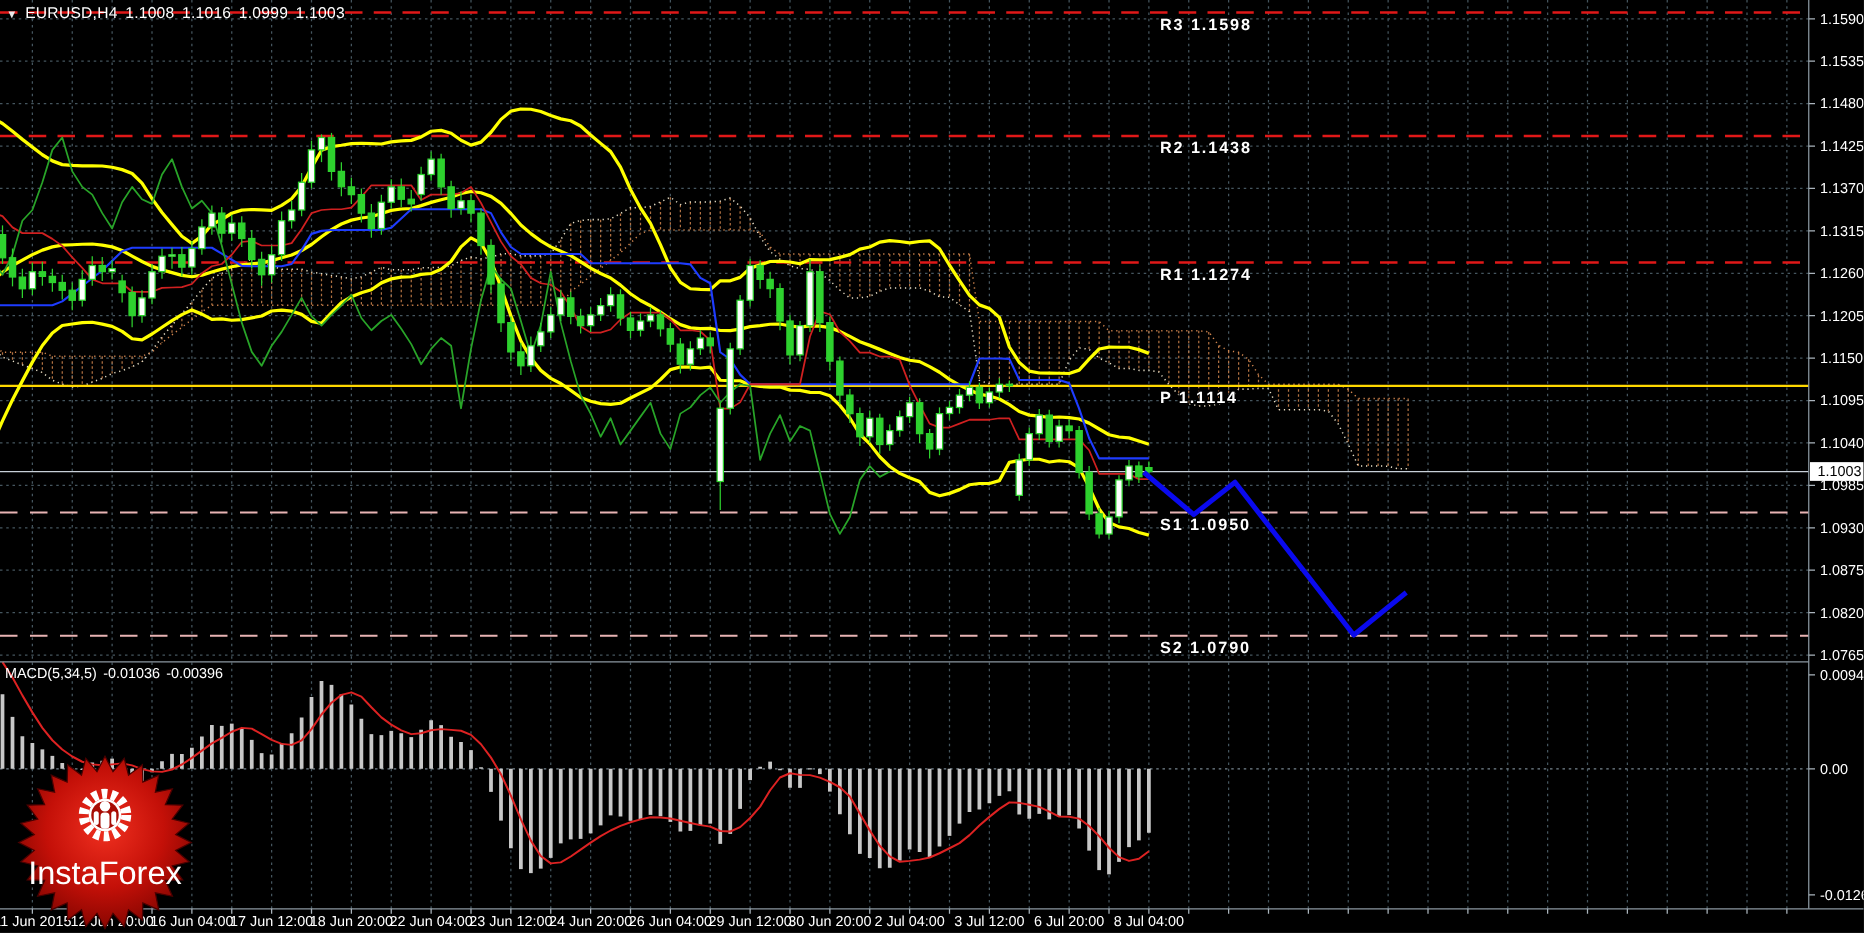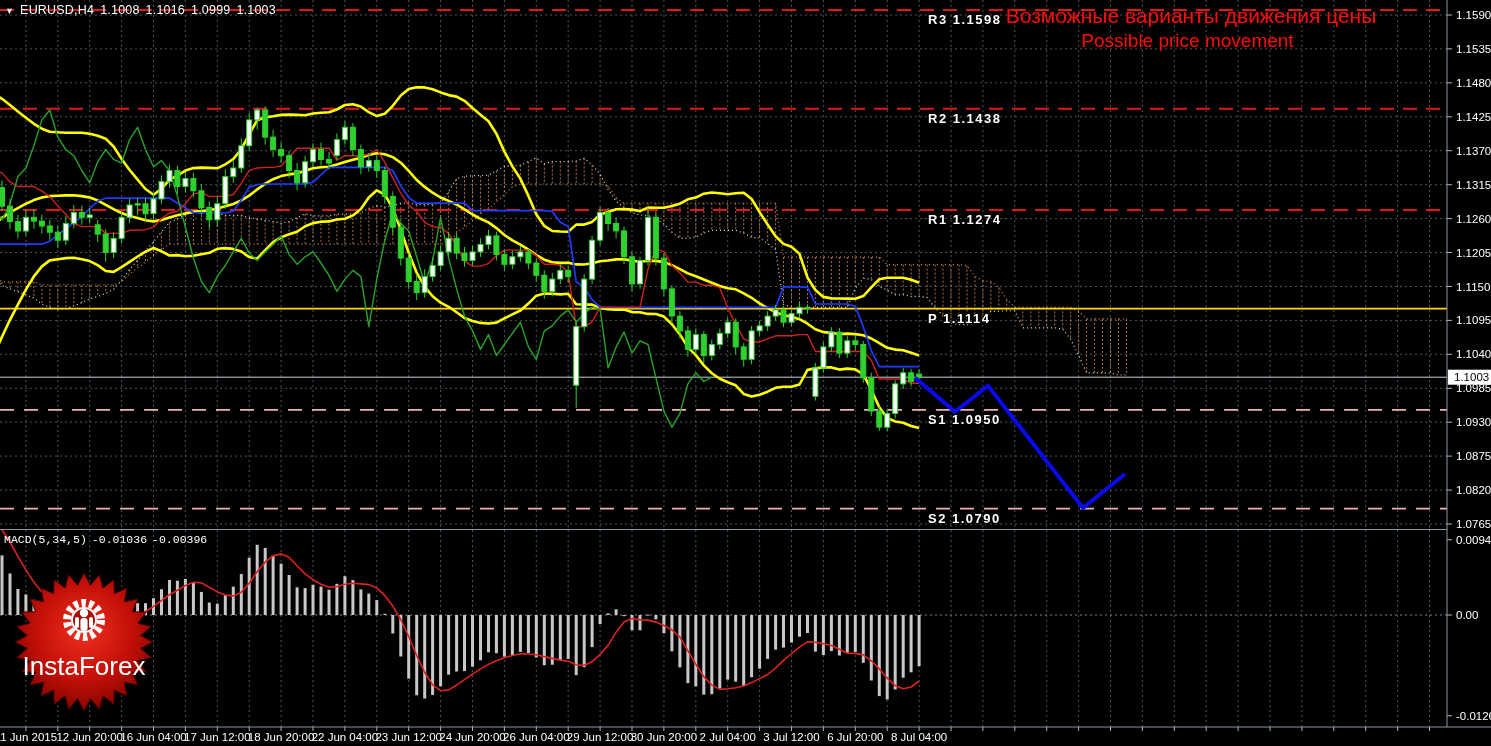--- a/index.html
+++ b/index.html
@@ -7,22 +7,22 @@
         font-family:"Liberation Sans",sans-serif;}
   .layer{position:absolute;left:0;top:0;}
   .hdr{position:absolute;left:5px;top:3px;color:#fff;font-size:12.5px;letter-spacing:.2px;z-index:30;}
   .hdr .tri{font-size:9px;margin-right:6px;color:#e8e8e8;}
   .hdr span{margin-right:6px;}
   .annot1{position:absolute;left:998px;top:4px;width:386px;text-align:center;color:#ff0b0b;
           font-size:21px;z-index:30;}
   .annot2{position:absolute;left:1040px;top:30px;width:295px;text-align:center;color:#ff0b0b;
           font-size:19px;z-index:30;}
   .macdhdr{position:absolute;left:4px;top:533px;color:#fff;font-size:11.5px;z-index:30;}
-  .macdhdr span{margin-right:5px;font-family:Liberation Mono, monospace;}
-  .logo{position:absolute;left:6px;top:572px;width:156px;height:142px;z-index:20;}
+  .macdhdr span{margin-right:5px;}
+  .logo{position:absolute;left:6px;top:604px;width:156px;height:142px;z-index:20;}
   svg text{font-family:"Liberation Sans",sans-serif;}
 </style>
 </head>
 <body>
 
 <div class="term">
 
   <div id="chart-svg-host" class="layer"><svg width="1491" height="746" viewBox="0 0 1491 746">
         <line x1="25.9" y1="0" x2="25.9" y2="727" stroke="#45565f" stroke-width="1" stroke-dasharray="2,3"></line>
         <line x1="57.8" y1="0" x2="57.8" y2="727" stroke="#45565f" stroke-width="1" stroke-dasharray="2,3"></line>
@@ -701,22 +701,20 @@
         <text x="727.7" y="741" fill="#ffffff" font-size="11.5" text-anchor="middle">2 Jul 04:00</text>
         <text x="791.5" y="741" fill="#ffffff" font-size="11.5" text-anchor="middle">3 Jul 12:00</text>
         <text x="855.3" y="741" fill="#ffffff" font-size="11.5" text-anchor="middle">6 Jul 20:00</text>
         <text x="919.1" y="741" fill="#ffffff" font-size="11.5" text-anchor="middle">8 Jul 04:00</text>
       </svg></div>
 
   <div class="hdr">
     <span class="tri">▼</span><span>EURUSD,H4</span><span>1.1008</span><span>1.1016</span><span>1.0999</span><span>1.1003</span>
   </div>
 
-  <div class="annot1">Возможные варианты движения цены</div>
-  <div class="annot2">Possible price movement</div>
 
   <div class="macdhdr">
     <span>MACD(5,34,5)</span><span>-0.01036</span><span>-0.00396</span>
   </div>
 
   <div class="logo">
     <svg width="156" height="142" viewBox="0 0 156 142">
       <defs>
         <radialGradient id="lg" cx="50%" cy="42%" r="62%">
           <stop offset="0%" stop-color="#f03020"></stop>

